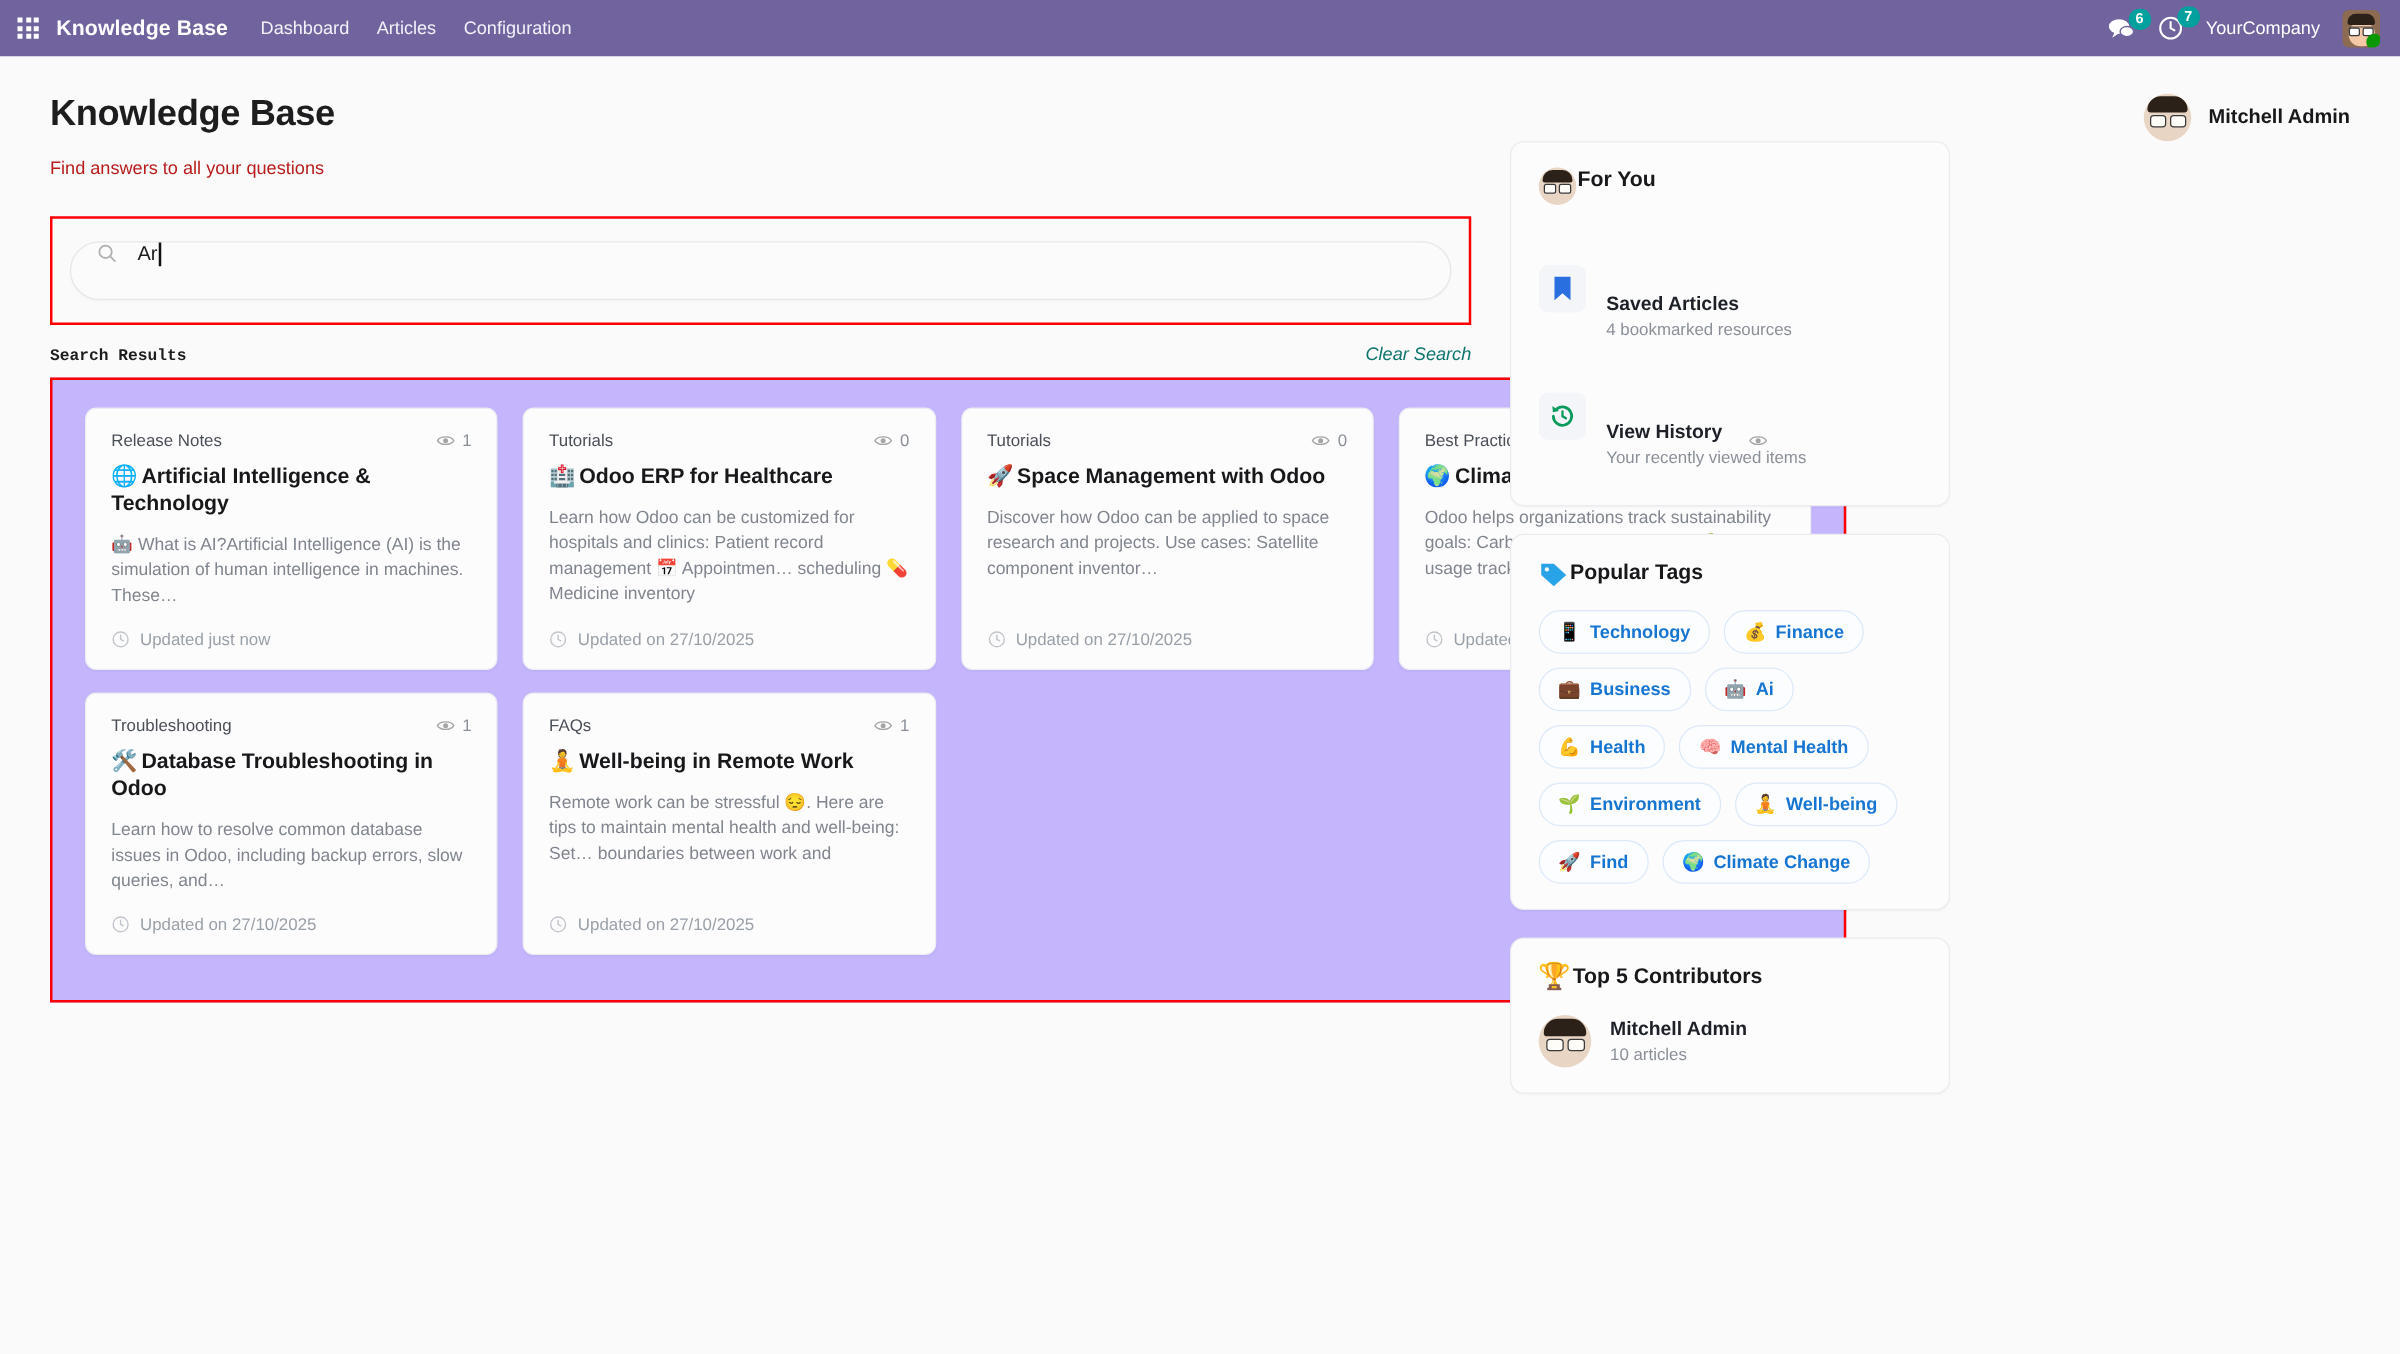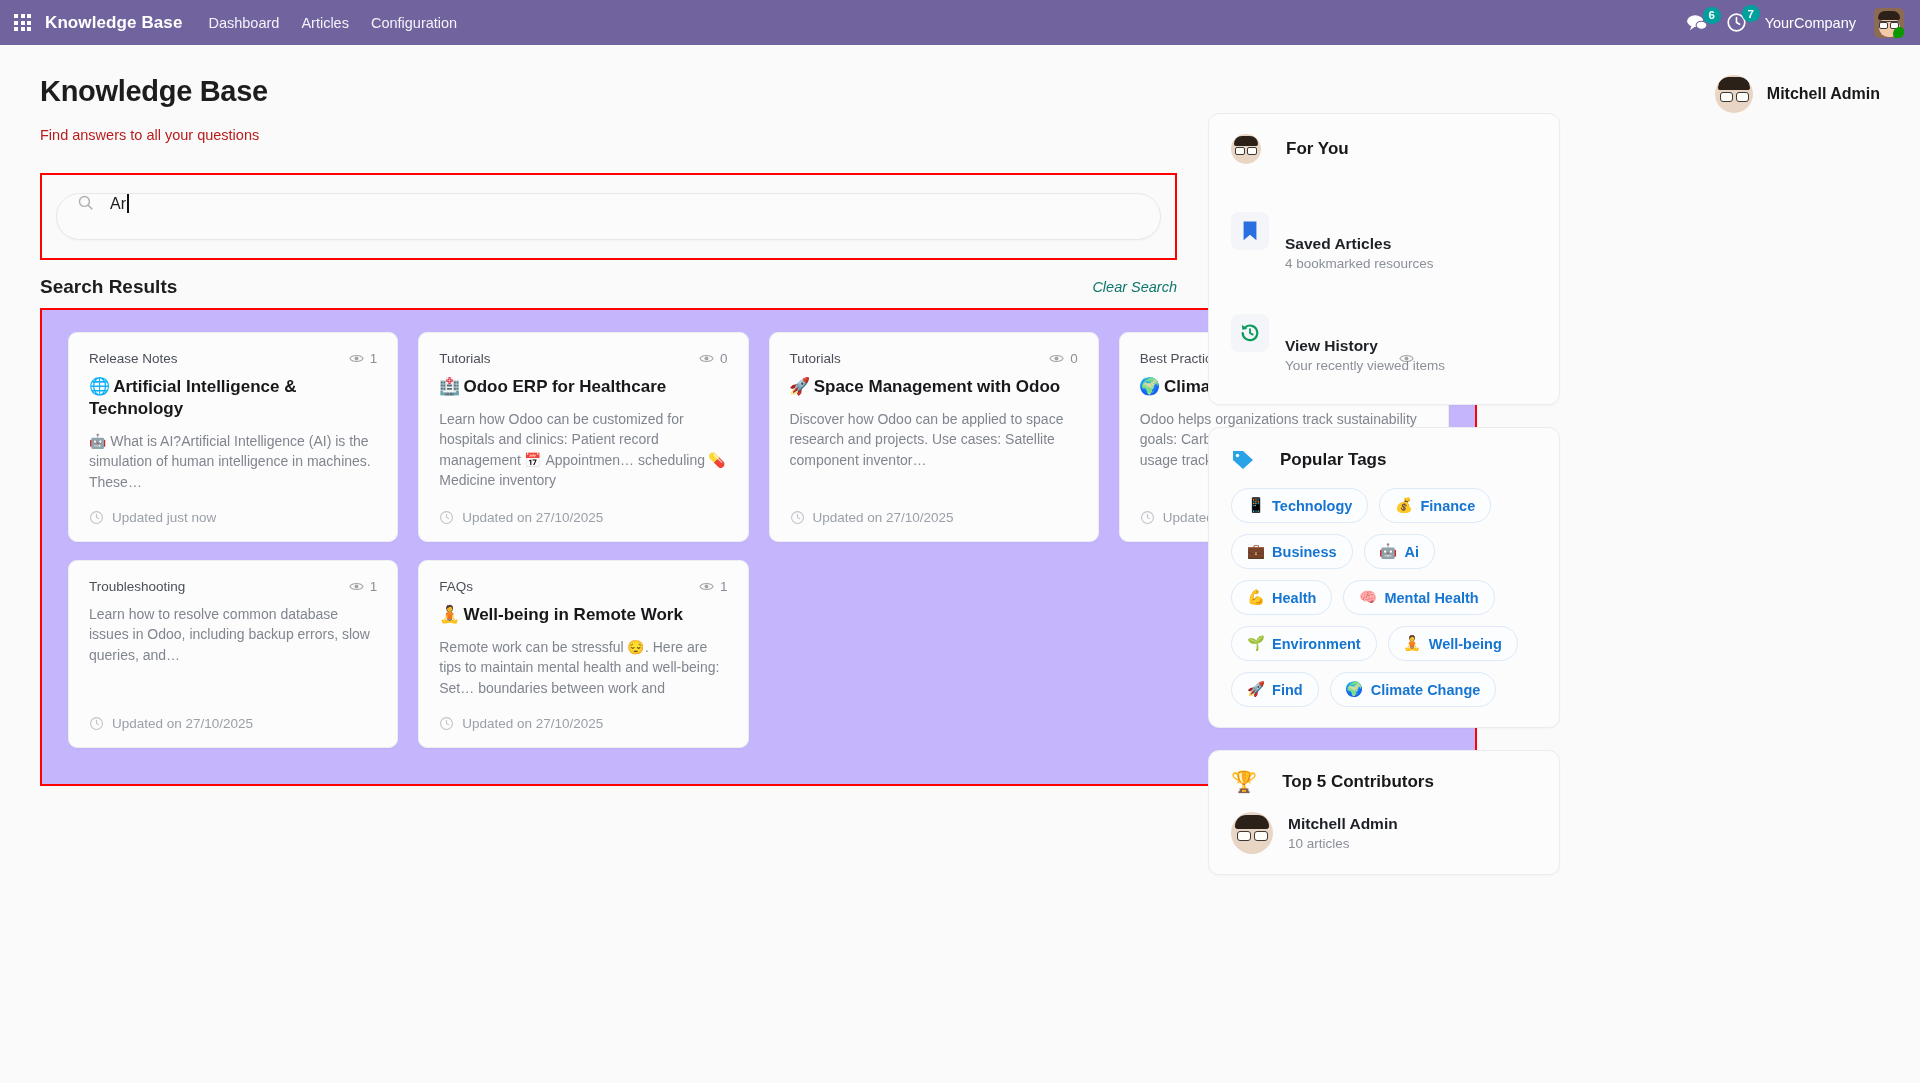--- a/index.html
+++ b/index.html
@@ -113,21 +113,21 @@
     background: #111; margin-left: 1px;
     animation: blink 1.05s steps(1) infinite;
   }
   @keyframes blink { 50% { opacity: 0; } }
 
   
   .results-head {
     width: 1137px; margin-top: 16px;
     display: flex; align-items: center; justify-content: space-between;
   }
-  .results-title { font-size: 19px; font-weight: 700; }
+  .results-title { font-size: 13px; font-weight: 700; font-family: Liberation Mono, monospace; }
   .clear-search {
     font-size: 14.5px; color: #0f766e; cursor: pointer;
     text-decoration: none;
     font-style: italic;
   }
 
   
   .results-frame {
     margin-top: 10px; width: 1437px;
     border: 2.5px solid #ff0000;
@@ -175,21 +175,21 @@
   .clock-ico { width: 15px; height: 15px; opacity: .6; }
 
   
   .side-card {
     background: #fcfcfd; border: 1px solid #ececf0;
     border-radius: 11px; padding: 20px 22px;
     margin-bottom: 22px;
     box-shadow: 0 1px 2px rgba(16,24,40,.03);
   }
   .side-head {
-    display: flex; align-items: center; gap: 25px;
+    display: flex; gap: 1px;
     font-size: 17px; font-weight: 700; color: #18181b;
     margin-bottom: 16px;
   }
   .side-avatar {
     width: 30px; height: 30px; border-radius: 50%;
     background: #e8d5c4; position: relative; overflow: hidden; flex: none;
   }
   .side-avatar .hair {
     position: absolute; top: 2px; left: 3px; width: 24px; height: 10px;
     background: #2b2118; border-radius: 12px 12px 3px 3px;
@@ -463,20 +463,23 @@
           <div class="card-top">
             <span class="card-cat">Troubleshooting</span>
             <span class="card-views">
               <svg class="eye-ico" viewBox="0 0 24 24">
                 <path d="M1.5 12 C5 5.5 19 5.5 22.5 12 C19 18.5 5 18.5 1.5 12 Z" fill="none" stroke="#777" stroke-width="1.7"></path>
                 <circle cx="12" cy="12" r="3.2" fill="#777"></circle>
               </svg>
               <span>1</span>
             </span>
           </div>
+          <div class="card-title">
+            <span class="emo">🛠️</span><span>Database Troubleshooting in Odoo</span>
+          </div>
           <div class="card-desc">Learn how to resolve common database issues in Odoo, including backup errors, slow queries, and…</div>
           <div class="card-foot">
             <svg class="clock-ico" viewBox="0 0 24 24">
               <circle cx="12" cy="12" r="9.5" fill="none" stroke="#9aa0a8" stroke-width="1.8"></circle>
               <path d="M12 6.8 V12 L15.4 13.8" stroke="#9aa0a8" stroke-width="1.8" fill="none" stroke-linecap="round"></path>
             </svg>
             <span>Updated on 27/10/2025</span>
           </div>
         </div>
 

